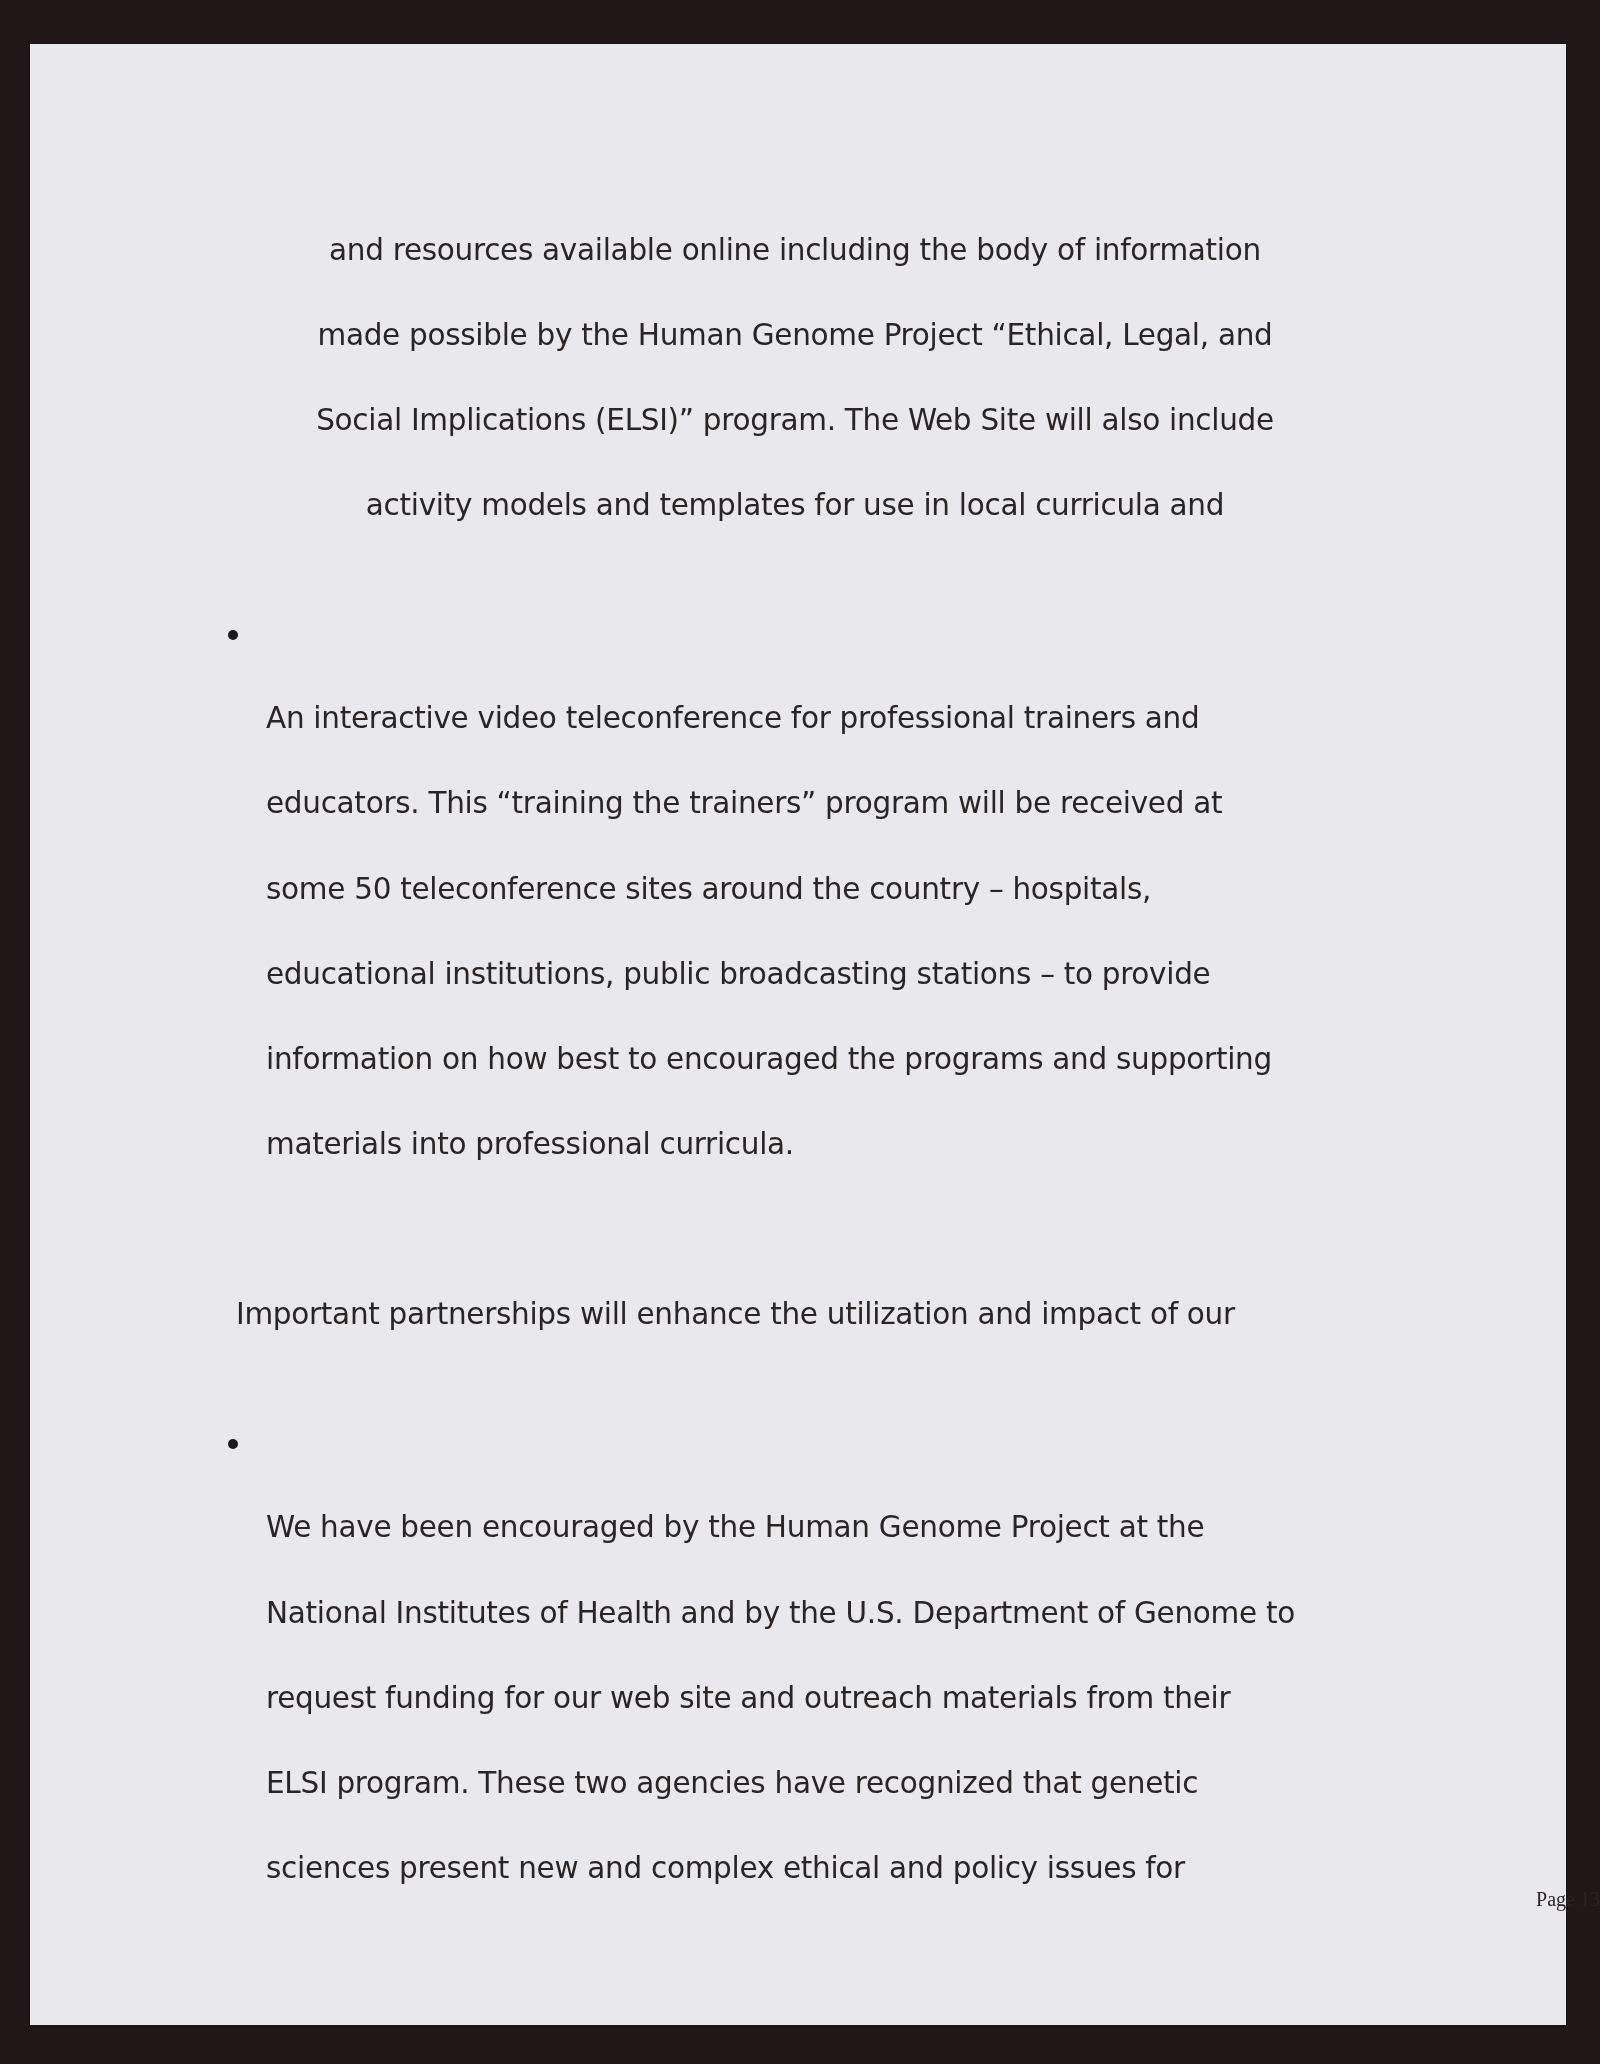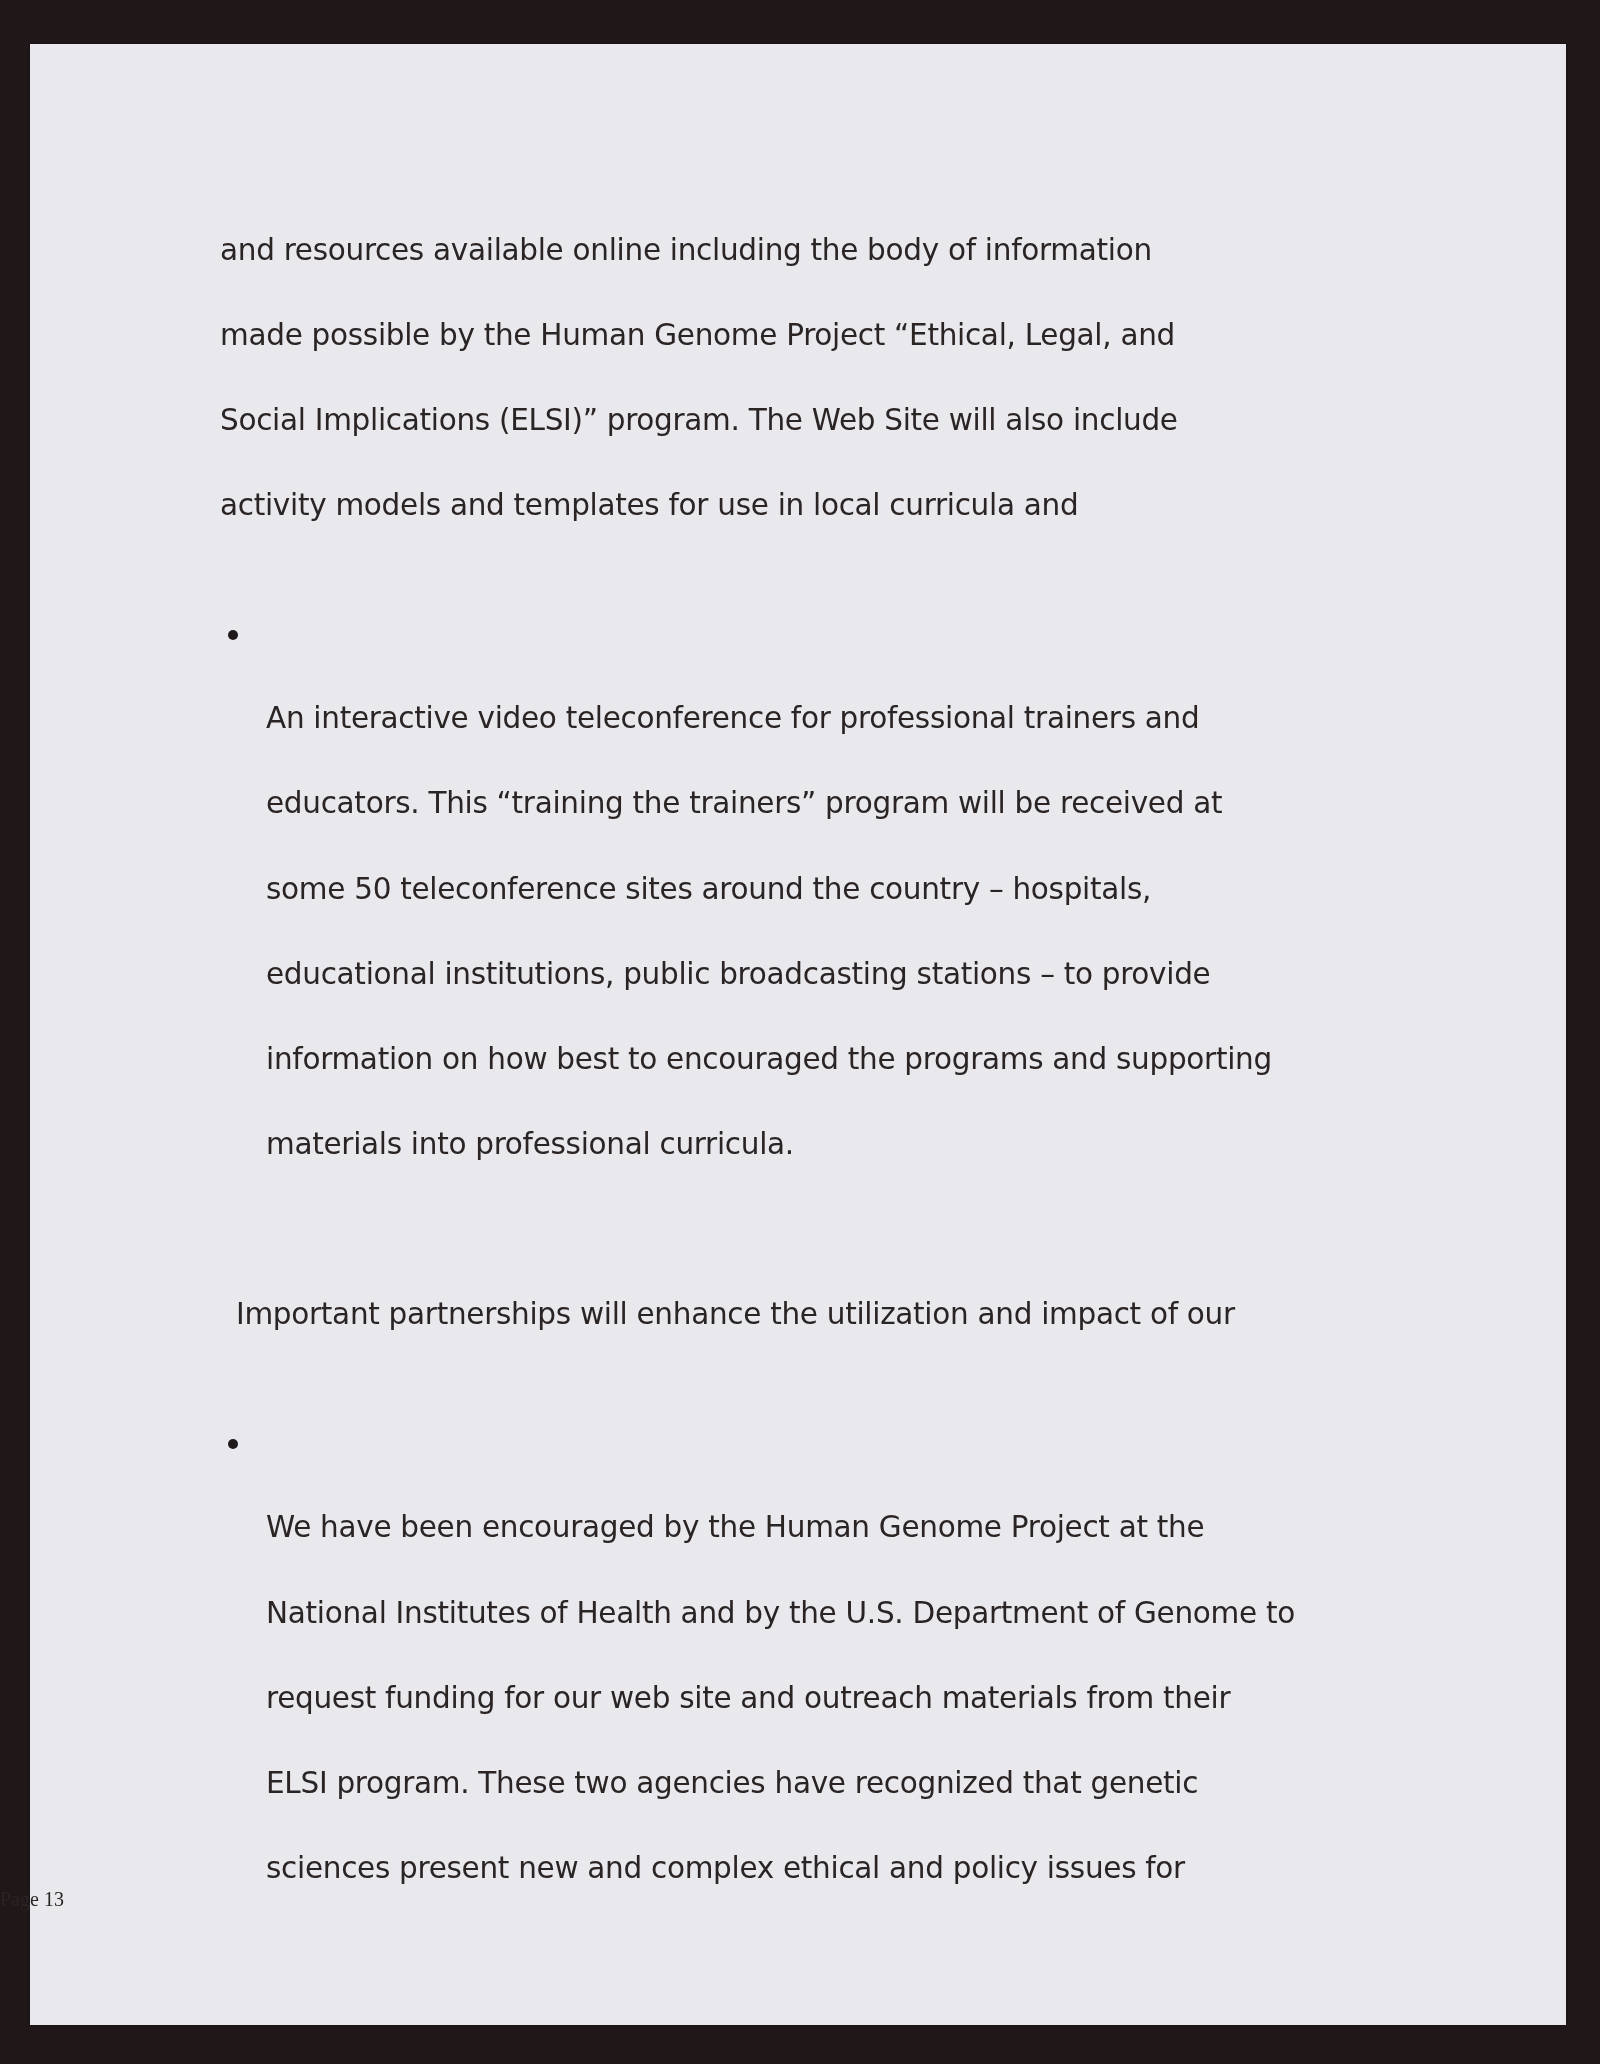--- a/index.html
+++ b/index.html
@@ -33,20 +33,21 @@
     line-height: 42.6px;
     font-weight: normal;
     letter-spacing: -0.3px;
     word-spacing: 0px;
   }
   .para {
     margin: 0;
     white-space: pre-line;
   }
   .indented {
+    text-align: center;
   }
   .bullet-item {
     position: relative;
     padding-left: 46px;
     white-space: pre-line;
   }
   .bullet-dot {
     position: absolute;
     left: 8px;
     top: 18px;
@@ -54,21 +55,21 @@
     height: 10px;
     border-radius: 50%;
     background: #1e1a1b;
   }
   .gap { height: 42.6px; }
   .page-number {
     position: absolute;
     left: 0;
     width: 1600px;
     top: 1888px;
-    text-align: left;
+    text-align: right;
     font-family: "Liberation Serif", serif;
     font-size: 20px;
     color: #2a2425;
   }
   .line { display: block; }
 </style>
 </head>
 <body>
 
 <div class="paper"></div>

